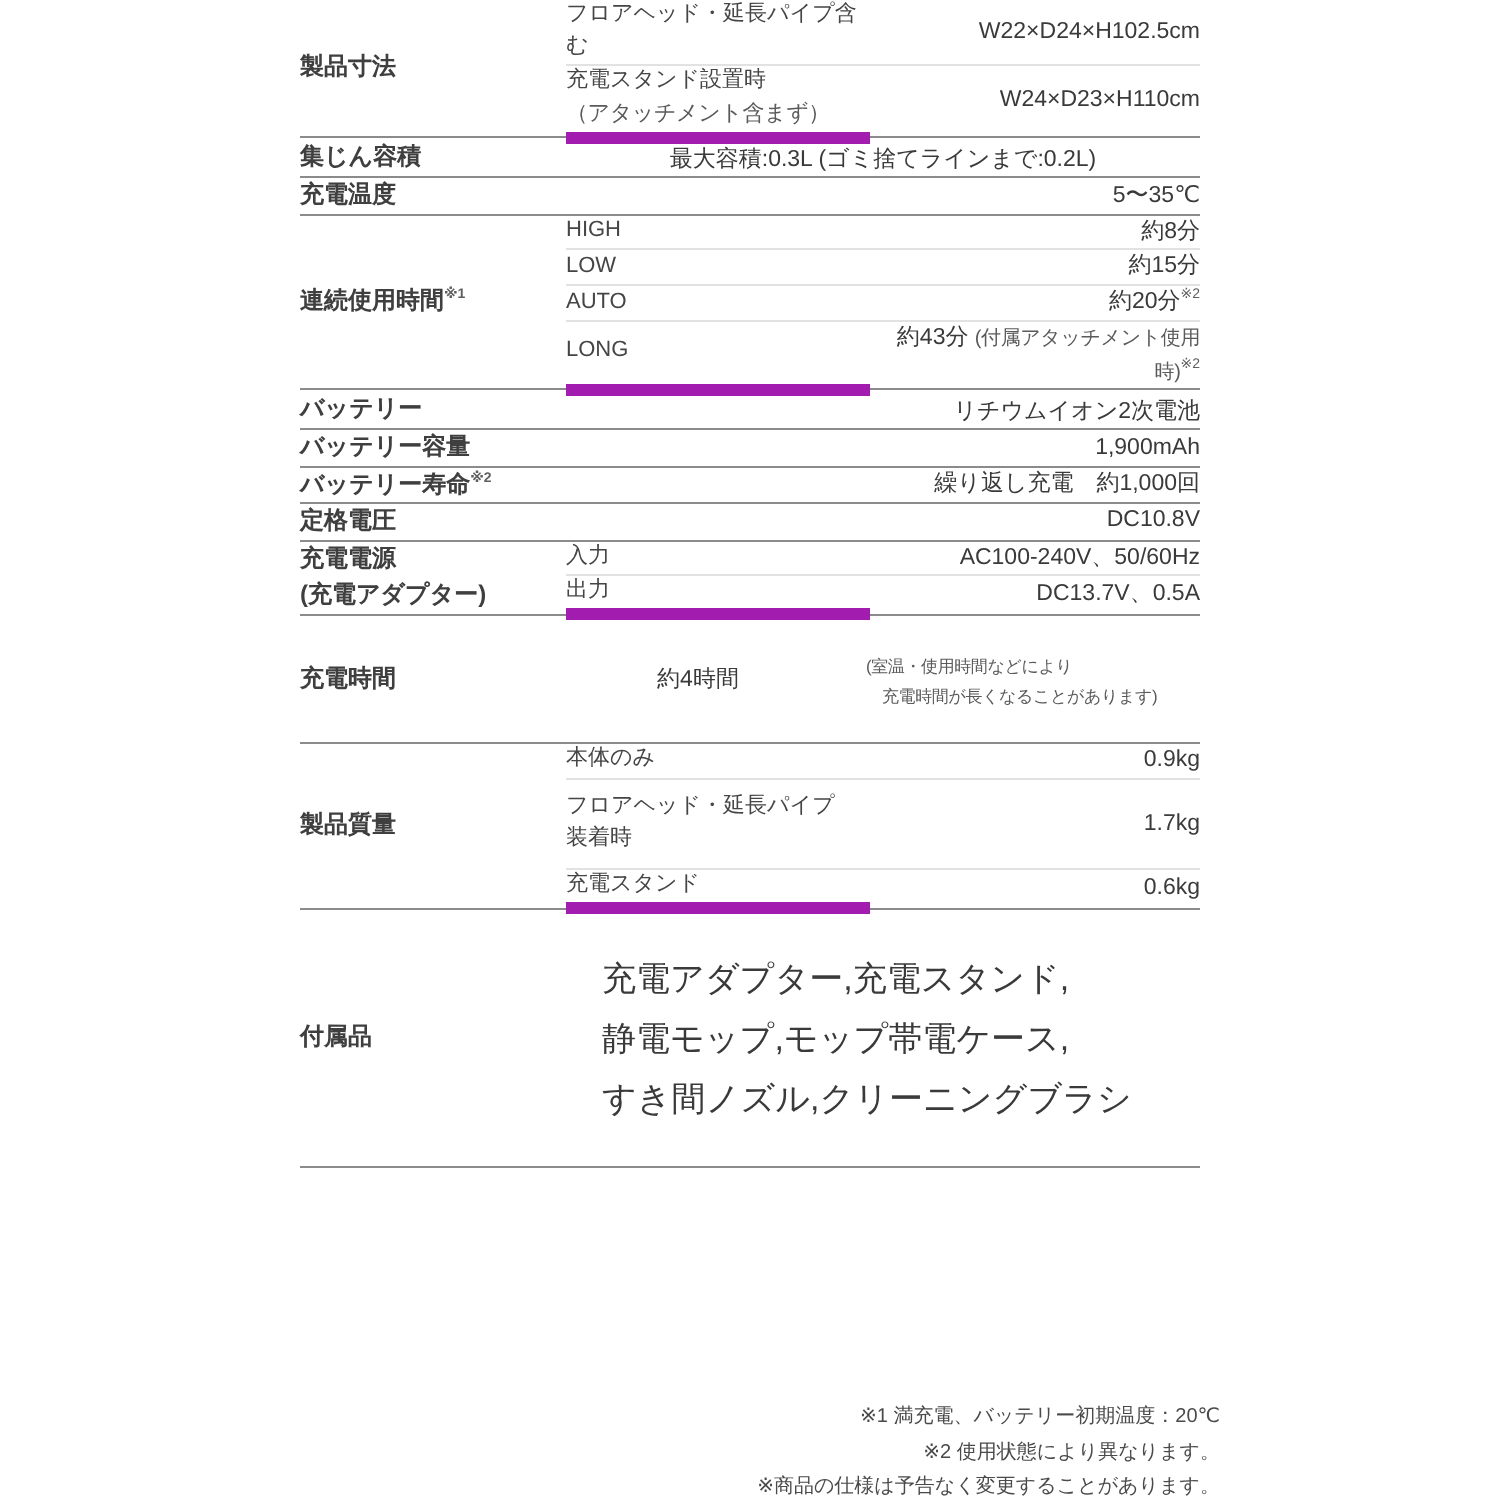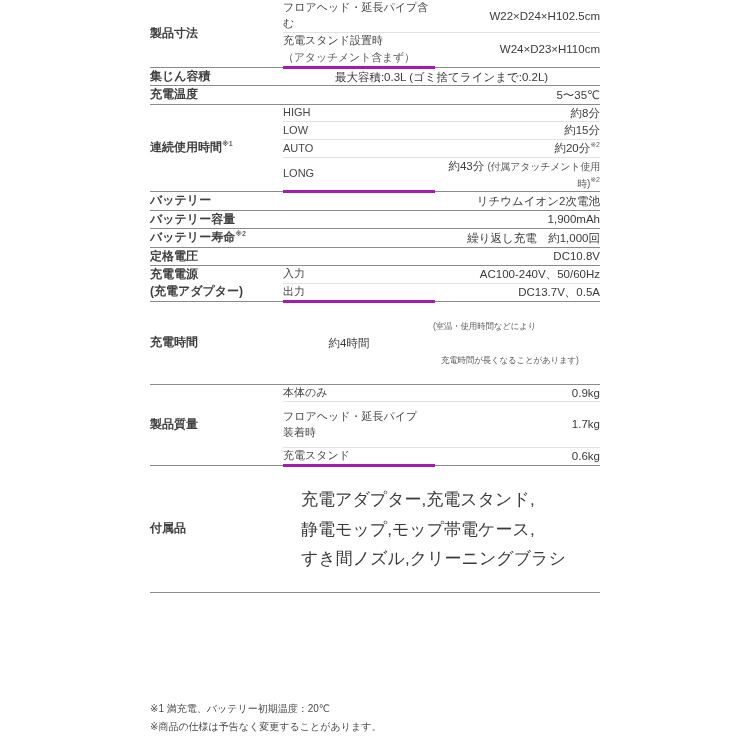--- a/index.html
+++ b/index.html
@@ -56,21 +56,21 @@
     border-bottom: 1px solid #ffffff;
   }
   td.label.grp-b { border-bottom: 1px solid #8b8b8b; font-weight: bold; }
   td.sub {
     background: #e2e2e2;
     color: #454545;
     font-size: 11px;
     padding: 9px 8px 9px 14px;
     border-bottom: 1px solid #ffffff;
   }
-  td.sub.grp-b { border-bottom: 3px solid #a21caf; margin-left: 24px; }
+  td.sub.grp-b { border-bottom: 6px solid #a21caf; margin-left: 24px; }
   td.val {
     font-size: 11.5px;
     color: #3a3a3a;
     padding: 9px 6px 9px 12px;
     text-align: right;
   }
   td.val.center {
     text-align: center;
     padding-left: 0;
     padding-right: 0;
@@ -122,21 +122,21 @@
   }
   .footnotes {
     position: absolute;
     left: 150px;
     top: 700px;
     width: 460px;
     font-size: 10px;
     line-height: 1.75;
     color: #4a4a4a;
   }
-  .footnotes div { white-space: nowrap; }
+  .footnotes div { white-space: nowrap; text-align: right; }
 </style>
 </head>
 <body>
 
 <div class="page">
 
   <div class="spec-wrap">
     <table class="spec">
       <colgroup>
         <col class="c-label">
@@ -280,21 +280,21 @@
 
         <tr class="grp">
           <td class="label grp-b">
             <span>充電時間</span>
           </td>
           <td colspan="2" style="padding:0;">
             <div class="charge-flex">
               <div class="charge-main">約4時間</div>
               <div class="charge-side">
                 <div>(室温・使用時間などにより</div>
-                <div style="padding-left:8px;margin-top:20px;">充電時間が長くなることがあります)</div>
+                <div style="padding-left:8px;">充電時間が長くなることがあります)</div>
               </div>
             </div>
           </td>
         </tr>
 
         <tr>
           <td class="label grp-b" rowspan="3">
             <span>製品質量</span>
           </td>
           <td class="sub">
@@ -334,16 +334,17 @@
             </div>
           </td>
         </tr>
 
       </tbody>
     </table>
   </div>
 
   <div class="footnotes">
     <div>※1 満充電、バッテリー初期温度：20℃</div>
+    <div>※2 使用状態により異なります。</div>
     <div>※商品の仕様は予告なく変更することがあります。</div>
   </div>
 
 </div>
 
 </body></html>

